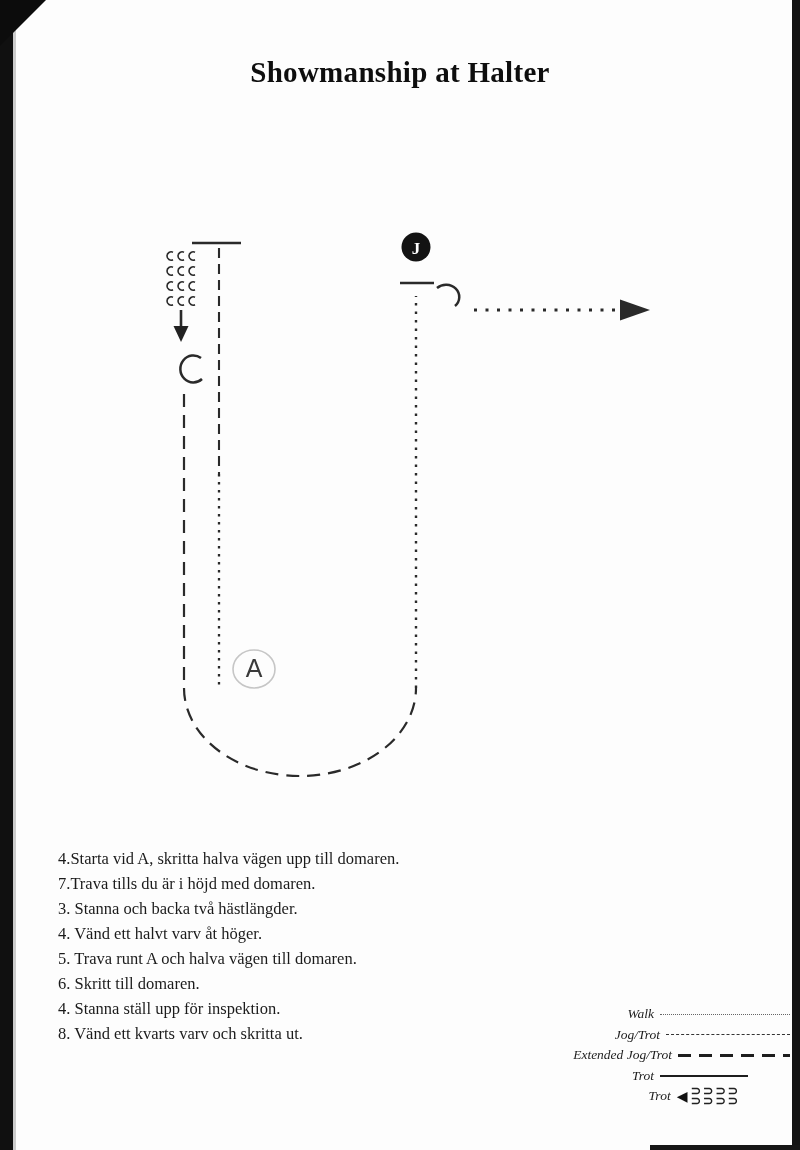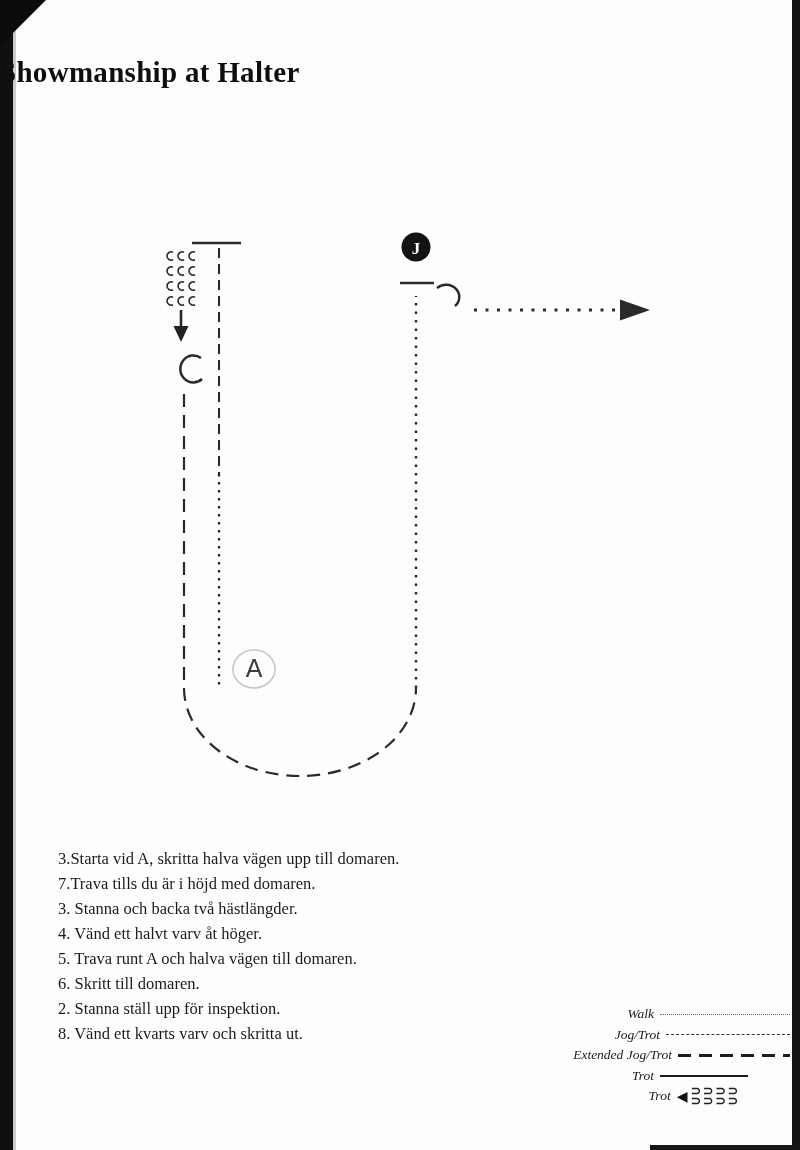--- a/index.html
+++ b/index.html
@@ -14,21 +14,21 @@
   
   .edge-left  { position:absolute; left:0; top:0; width:13px; height:100%; background:#101010; }
   .edge-left::after { content:""; position:absolute; left:13px; top:0; width:3px; height:100%; background:rgba(60,60,60,.25); }
   .edge-right { position:absolute; right:0; top:0; width:8px; height:100%; background:#141414; }
   .corner-tl  { position:absolute; left:0; top:0; width:0; height:0;
                 border-top:46px solid #0c0c0c; border-right:46px solid transparent; }
   .edge-bottom{ position:absolute; right:0; bottom:0; width:150px; height:5px; background:#161616; }
 
   .title {
     position:absolute; top:56px; left:0; right:0;
-    font-size:29px; font-weight:700; letter-spacing:.3px; color:#0e0e0e;font-family:Liberation Serif, serif;
+    text-align:center; font-size:29px; font-weight:700; letter-spacing:.3px; color:#0e0e0e;font-family:Liberation Serif, serif;
   }
 
   .pattern-svg { position:absolute; left:0; top:218px; }
 
   .instructions {
     position:absolute; left:58px; top:846px;
     list-style:none; font-size:16.5px; line-height:25px; color:#1b1b1b;
   }
 
   .legend { position:absolute; top:1004px; right:10px; width:345px; font-size:13.5px; color:#1d1d1d; }
@@ -103,27 +103,27 @@
       <ellipse cx="254" cy="451" rx="21" ry="19" stroke="#c6c6c6" stroke-width="1.6"></ellipse>
     </g>
 
     <circle cx="416" cy="29" r="14.5" fill="#131313"></circle>
     <text x="416" y="35.5" text-anchor="middle" font-size="17" font-weight="bold" fill="#ffffff" font-family="Liberation Serif, serif">J</text>
 
     <text x="254" y="459" text-anchor="middle" font-size="25" fill="#3a3a3a" font-family="Liberation Sans, sans-serif">A</text>
   </svg>
 
   <ul class="instructions">
-    <li>3.Starta vid A, skritta halva vägen upp till domaren.</li>
+    <li>4.Starta vid A, skritta halva vägen upp till domaren.</li>
     <li>7.Trava tills du är i höjd med domaren.</li>
     <li>3. Stanna och backa två hästlängder.</li>
     <li>4. Vänd ett halvt varv åt höger.</li>
     <li>5. Trava runt A och halva vägen till domaren.</li>
     <li>6. Skritt till domaren.</li>
-    <li>2. Stanna ställ upp för inspektion.</li>
+    <li>4. Stanna ställ upp för inspektion.</li>
     <li>8. Vänd ett kvarts varv och skritta ut.</li>
   </ul>
 
   <div class="legend">
     <div class="legend-row">
       <span class="legend-label">Walk</span>
       <span class="sample ls-walk"></span>
     </div>
     <div class="legend-row">
       <span class="legend-label">Jog/Trot</span>

